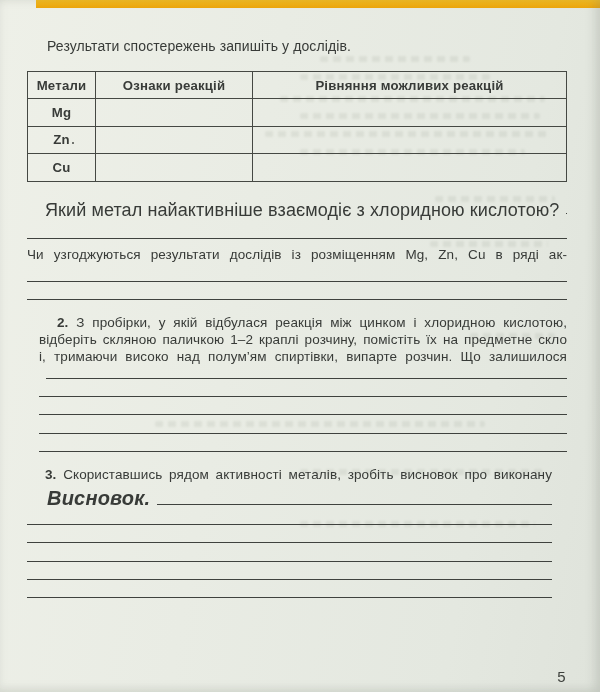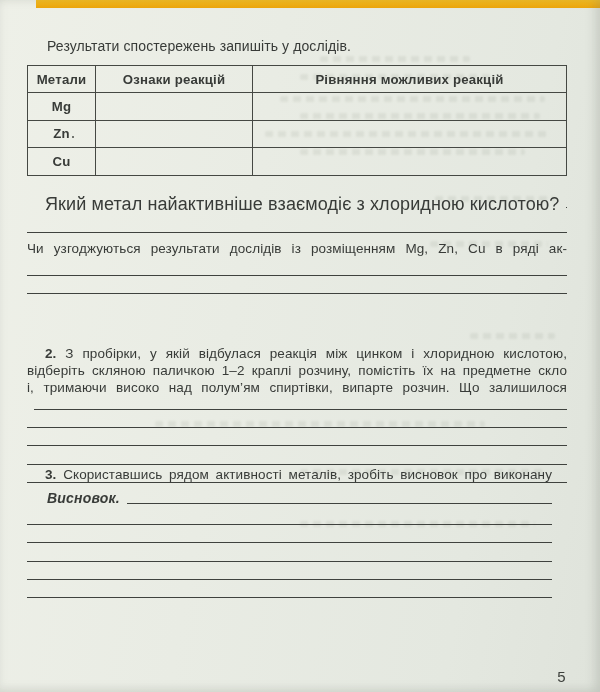--- a/index.html
+++ b/index.html
@@ -25,21 +25,21 @@
     position:absolute;height:6px;border-radius:2px;z-index:1;
     background:repeating-linear-gradient(90deg,rgba(125,133,118,.55) 0 8px,transparent 8px 13px);
     filter:blur(1.3px);opacity:.22;
   }
 
   .content{position:absolute;left:27px;top:0;width:540px;z-index:2;}
 
   .intro{margin-top:38px;height:17px;font-size:14px;text-indent:20px;letter-spacing:.1px;}
 
   table.results{
-    margin-top:10px;width:540px;border-collapse:collapse;table-layout:fixed;
+    margin-top:16px;width:540px;border-collapse:collapse;table-layout:fixed;
   }
   table.results th,table.results td{
     border:1.5px solid #454843;font-size:13.2px;padding:0;text-align:center;vertical-align:middle;font-weight:bold;
   }
   table.results th{height:26px;font-weight:bold;letter-spacing:.2px;}
   table.results td{height:26.5px;}
   td.metal-cell{position:relative;font-size:13.5px;letter-spacing:.3px;}
   .speck{position:absolute;width:2px;height:2px;background:#4a4d49;border-radius:50%;left:44px;top:15px;}
 
   .qrow{display:flex;align-items:flex-start;font-size:18px;letter-spacing:.1px;}
@@ -50,31 +50,31 @@
   .ruled{height:17.5px;border-bottom:1.4px solid #3f423e;}
 
   .para{font-size:13.5px;letter-spacing:.1px;}
   .pline{height:17px;line-height:17px;white-space:nowrap;}
   .pline.just{text-align:justify;text-align-last:justify;white-space:normal;overflow:hidden;}
   .bold{font-weight:bold;}
 
   .q1-block{margin-top:18px;}
   .q2-line1{margin-top:7px;}
 
-  .sec-task2{position:absolute;top:314px;left:0;right:0;margin-top:31px;}
+  .sec-task2{position:absolute;top:314px;left:12px;right:0;}
   .sec-task2 .pline{height:17px;}
   .sec-task2 .ruled{height:17.2px;}
   .lastline{display:flex;align-items:flex-start;}
   .lastline .txt{white-space:nowrap;}
 
   .sec-task3{position:absolute;top:458px;left:0;right:15px;}
   .sec-task3 .first{margin-top:8px;}
   .sec-task3 .pline{height:17.5px;}
 
-  .concl-row{display:flex;align-items:flex-start;margin-top:6px;height:17px;font-size:14px;}
+  .concl-row{display:flex;align-items:center;margin-top:6px;height:17px;font-size:20px;}
   .concl-label{font-weight:bold;font-style:italic;padding-left:20px;white-space:nowrap;letter-spacing:.2px;}
   .sec-task3 .ruled{height:17.4px;}
 
   .page-number{
     position:absolute;right:34px;bottom:7px;font-size:15px;color:#3d403c;z-index:2;letter-spacing:.3px;
   }
 </style>
 </head>
 <body>
 

